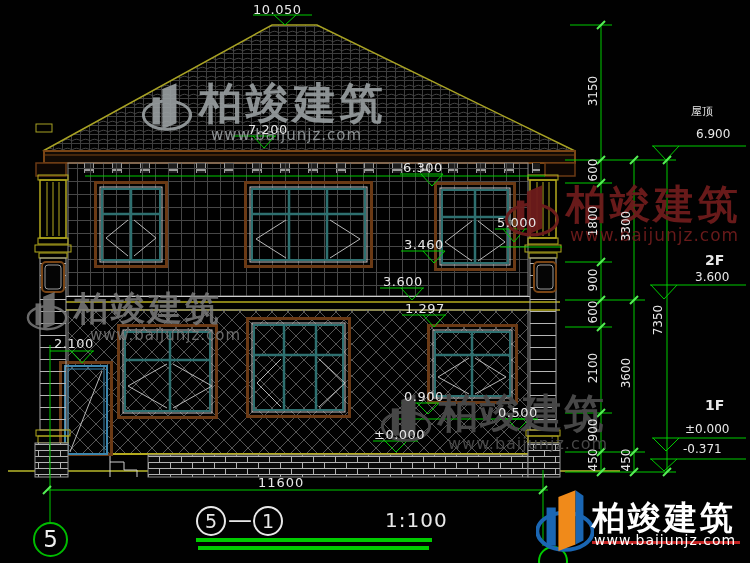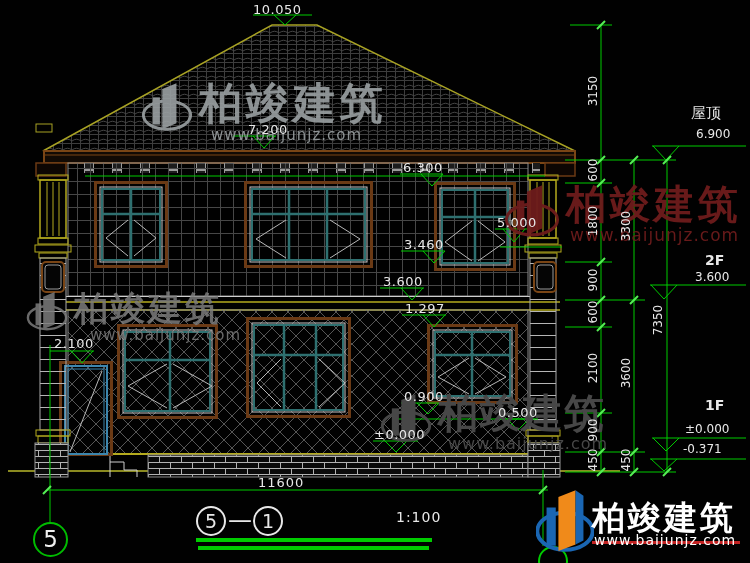--- a/index.html
+++ b/index.html
@@ -1,30 +1,30 @@
 <!DOCTYPE html>
 <html><head>
 <meta charset="utf-8">
 <style>
   html,body{margin:0;padding:0;background:#000;}
   #stage{position:relative;width:750px;height:563px;background:#010101;overflow:hidden;
          font-family:"DejaVu Sans",sans-serif;}
   #stage svg.main{position:absolute;left:0;top:0;z-index:1;}
   .t{position:absolute;color:#e8e8e8;white-space:nowrap;z-index:3;line-height:1;text-align:center;}
   .elev{font-size:13px;letter-spacing:.5px;}
-  .lvl-name{font-size:15px;}
+  .lvl-name{font-size:11px;}
   .lvl-name.b{font-weight:bold;font-size:14px;}
   .lvl-val{font-size:12px;}
   .vdim{font-size:12px;width:64px;text-align:center;transform:rotate(-90deg);transform-origin:center;}
   .totw{font-size:13px;letter-spacing:1px;}
   .title-circle{position:absolute;z-index:3;width:26px;height:26px;border:2px solid #e8e8e8;border-radius:50%;
     color:#e8e8e8;font-size:19px;text-align:center;line-height:26px;}
   .title-dash{font-size:24px;color:#e8e8e8;}
   .title-name{font-size:27px;font-weight:bold;letter-spacing:3px;}
-  .title-scale{font-size:14px;letter-spacing:1px;margin-left:11px;}
+  .title-scale{font-size:20px;letter-spacing:1px;}
   .greenbar{position:absolute;background:#00cc00;height:4px;z-index:3;}
   .axis-bubble{position:absolute;z-index:3;width:31px;height:31px;border:2px solid #00bb00;border-radius:50%;
     color:#f0f0f0;font-size:23px;text-align:center;line-height:31px;}
   .wm{position:absolute;z-index:2;pointer-events:none;display:flex;align-items:flex-start;opacity:.9;}
   .wm .wm-col{display:flex;flex-direction:column;}
   .wm .wm-name{font-weight:bold;line-height:1;}
   .wm .wm-url{line-height:1;margin-top:3px;letter-spacing:1px;}
   .wm1{left:141px;top:82px;color:#9aa0a2;}
   .wm1 .wm-name{font-size:43px;letter-spacing:4px;}
   .wm1 .wm-url{font-size:15px;margin-left:12px;}

